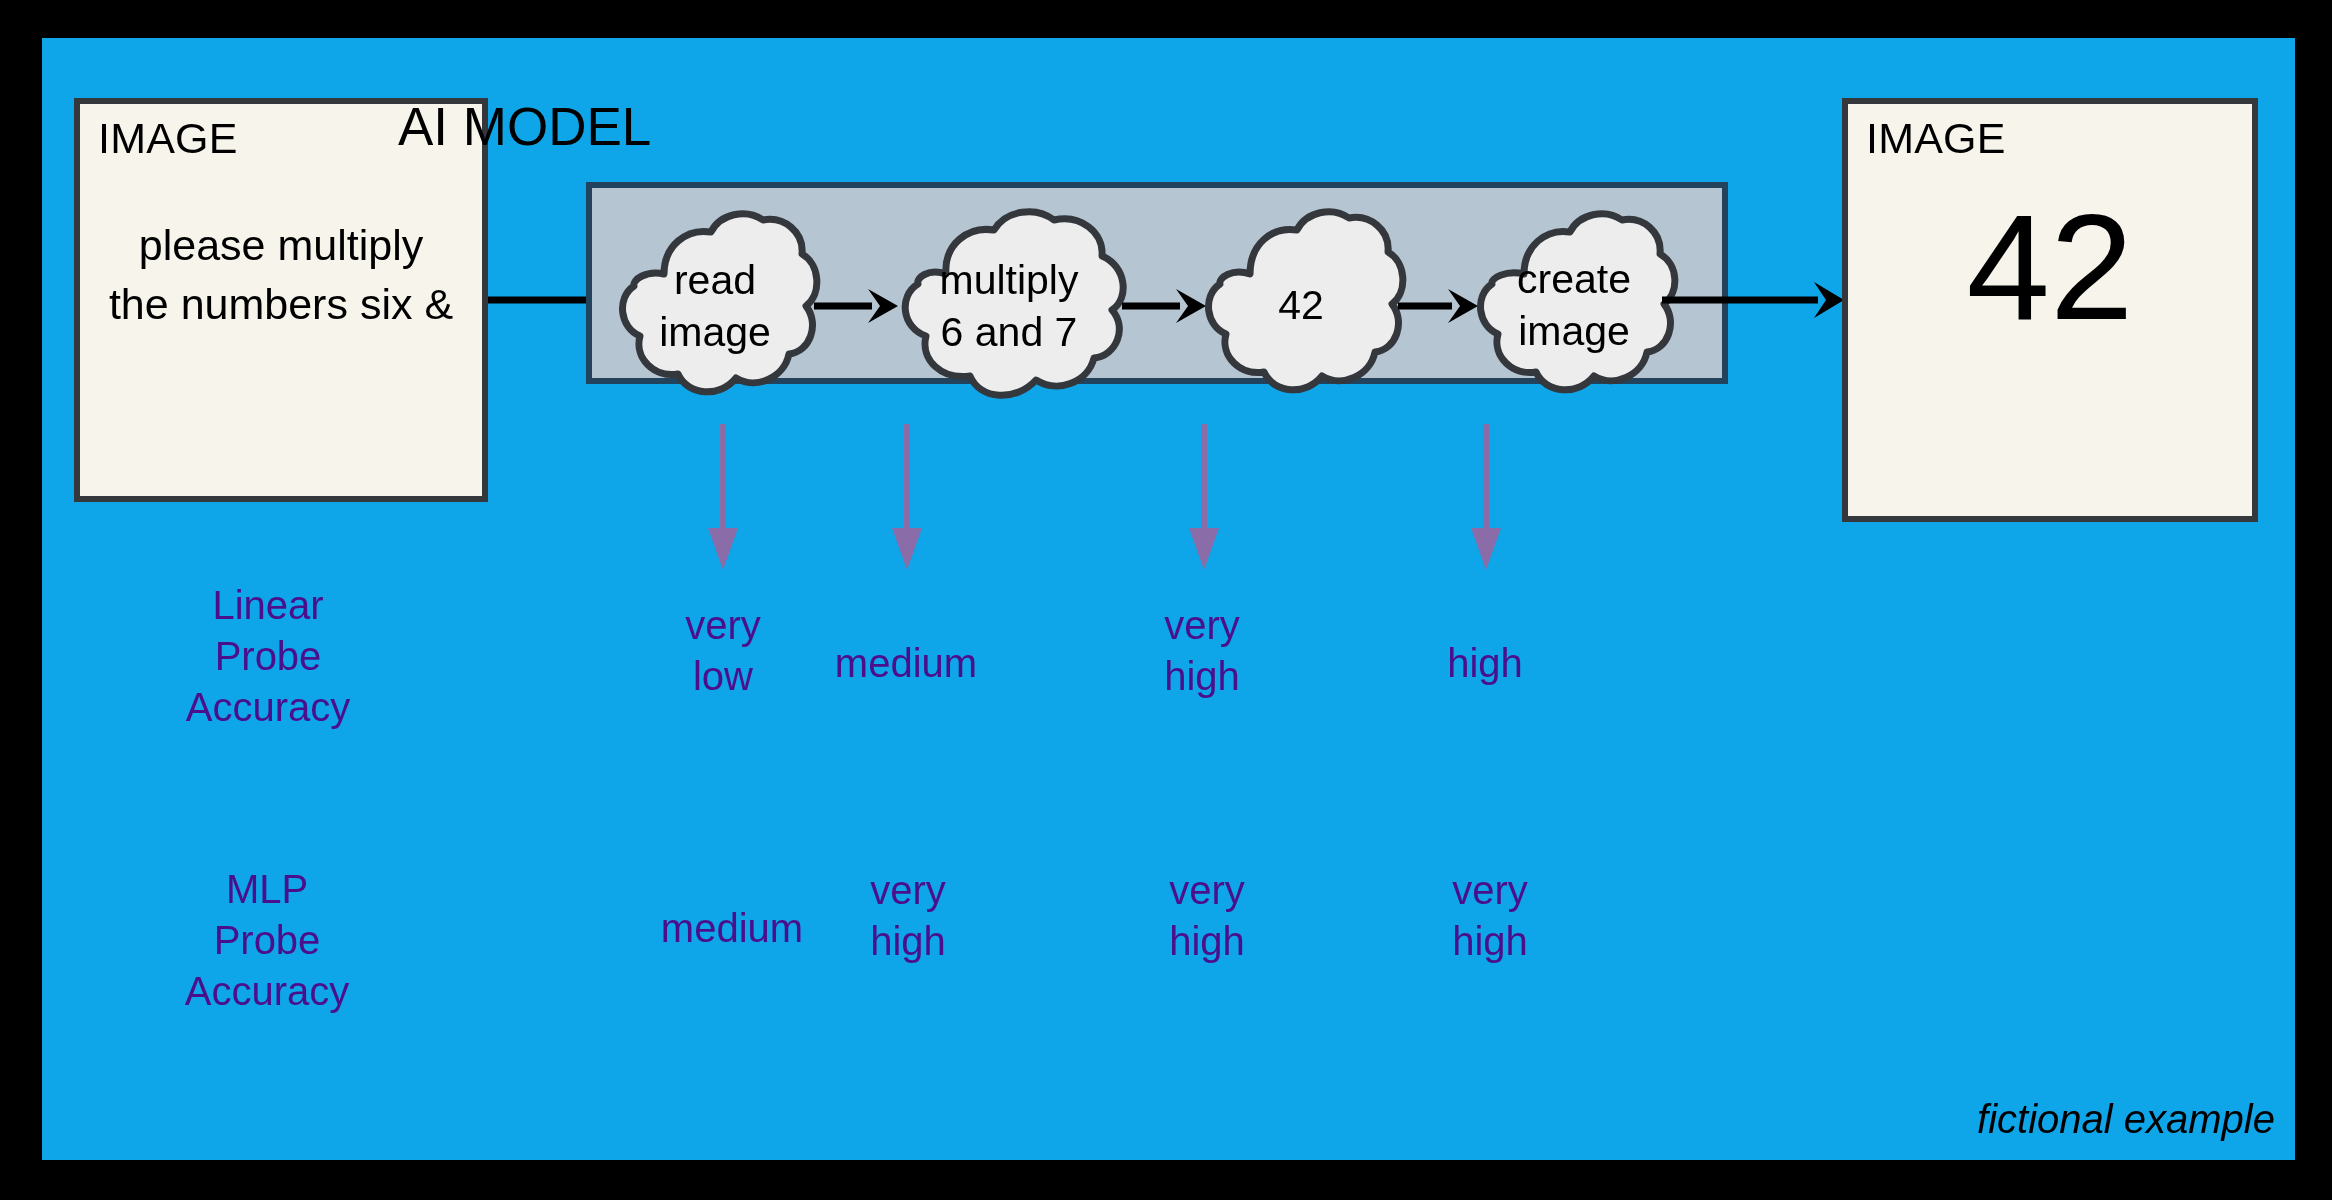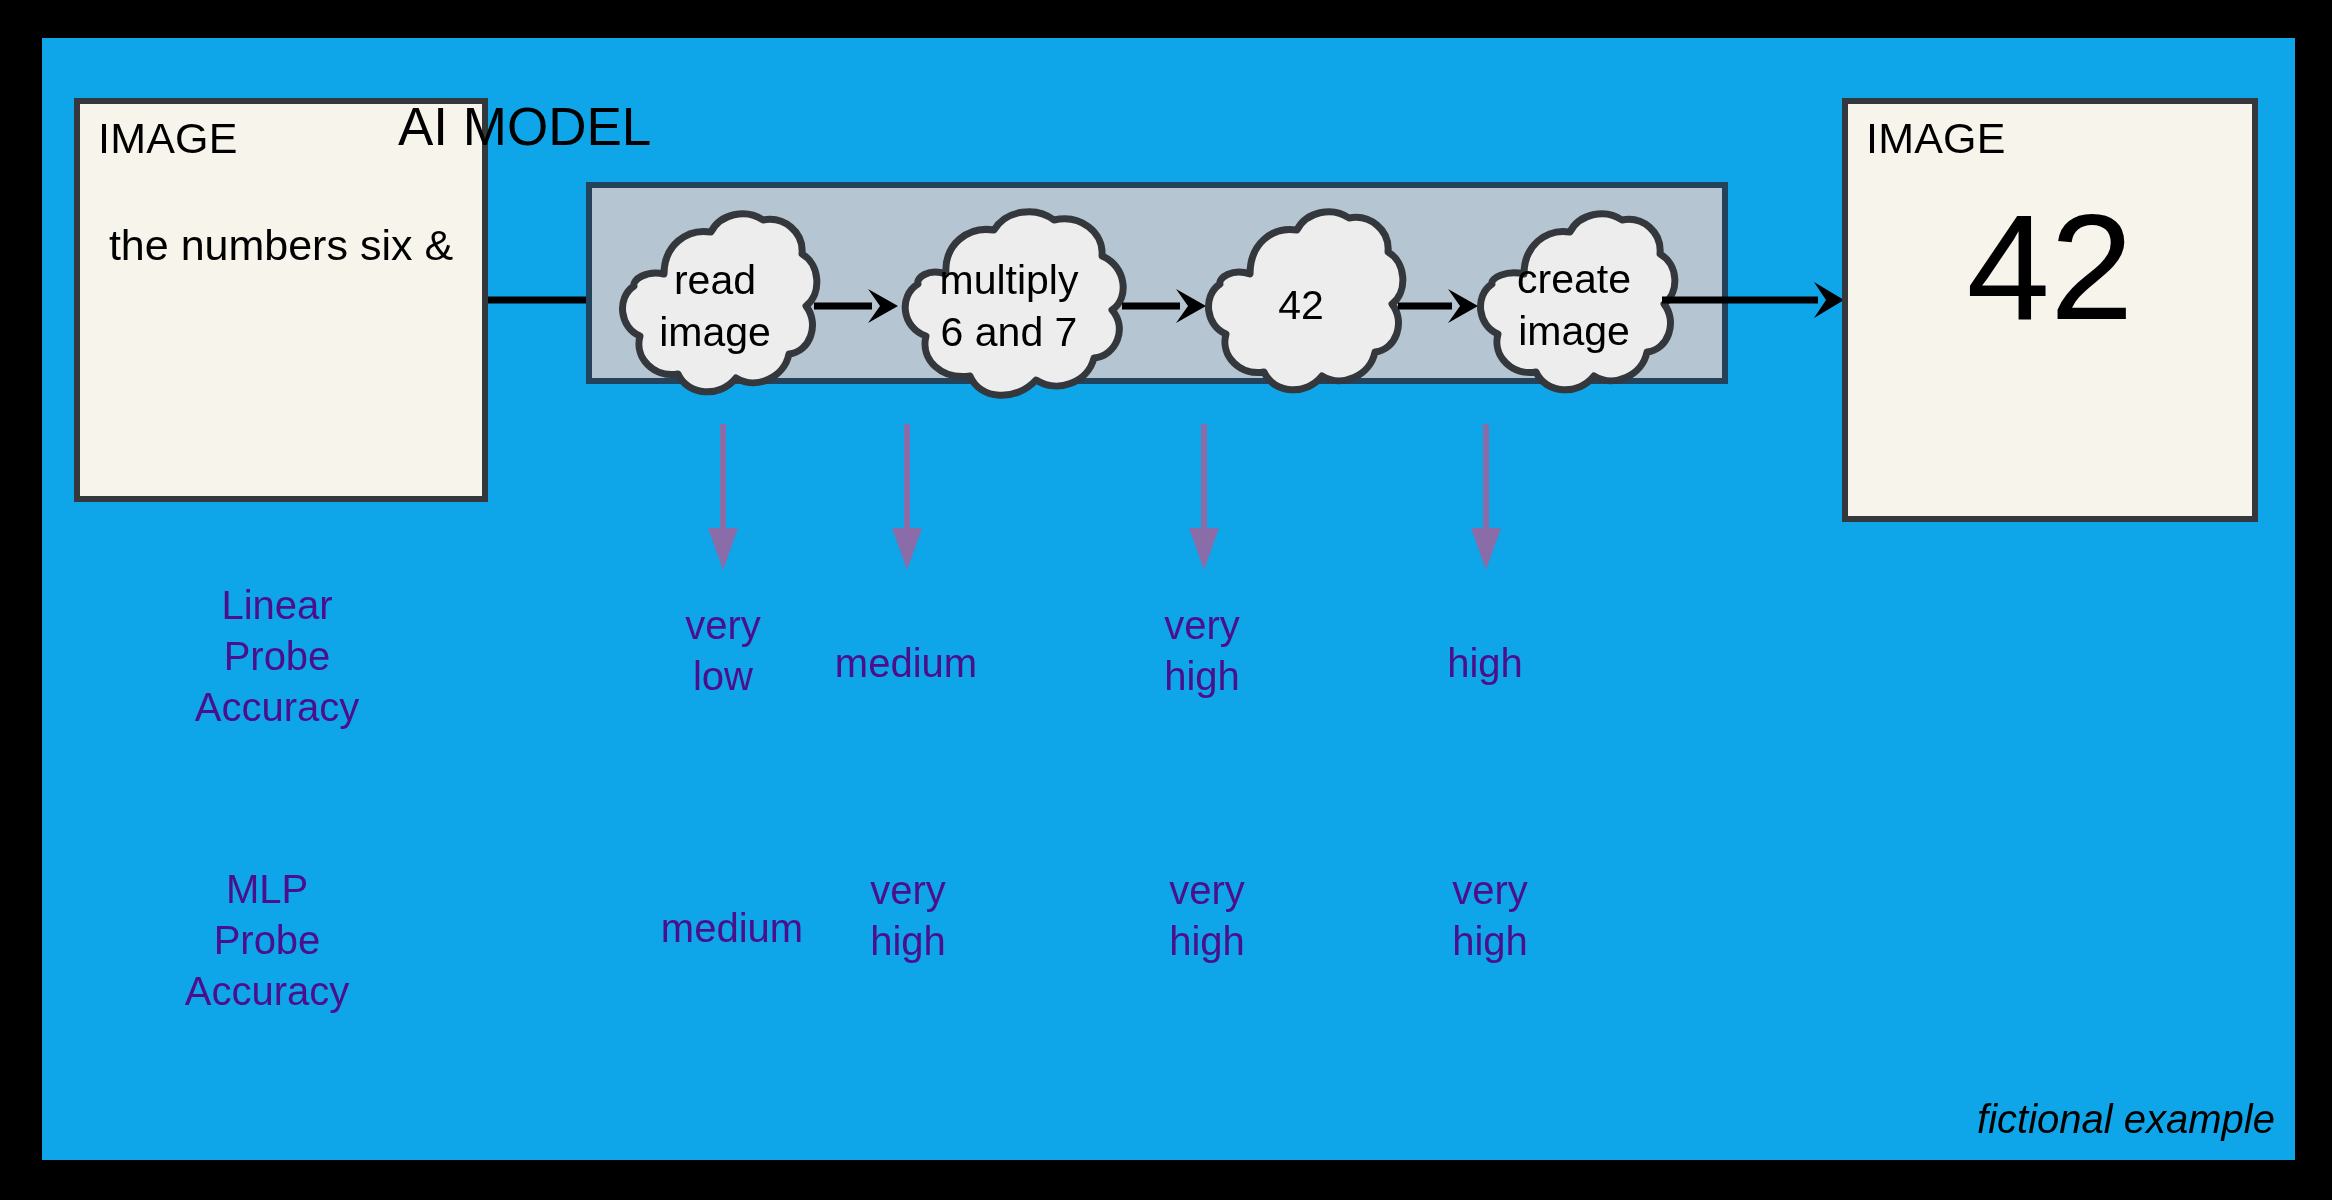--- a/index.html
+++ b/index.html
@@ -114,20 +114,21 @@
   }
 </style>
 </head>
 <body>
 
 <div id="canvas">
 
   <div class="image-box" style="left:32px; top:60px; width:414px; height:404px;">
     <div class="box-label">IMAGE</div>
     <div class="prompt-text">
+      <div>please multiply</div>
       <div>the numbers six &amp;</div>
     </div>
   </div>
 
   <div class="flow-arrow" style="left:446px; top:237px; width:130px; height:50px;">
     <svg width="130" height="50" viewBox="0 0 130 50">
       <line x1="0" y1="25" x2="104" y2="25" stroke="#000000" stroke-width="7"></line>
       <polygon points="100,7 130,25 100,43 112,25" fill="#000000"></polygon>
     </svg>
   </div>
@@ -239,21 +240,21 @@
       <polygon points="2,104 32,104 17,146" fill="#8a6ca8"></polygon>
     </svg>
   </div>
   <div class="probe-arrow" style="left:1427px; top:386px; width:34px; height:146px;">
     <svg width="34" height="146" viewBox="0 0 34 146">
       <line x1="17" y1="0" x2="17" y2="112" stroke="#8a6ca8" stroke-width="6"></line>
       <polygon points="2,104 32,104 17,146" fill="#8a6ca8"></polygon>
     </svg>
   </div>
 
-  <div class="row-title" style="left:115px; top:542px; width:240px;">
+  <div class="row-title" style="left:106px; top:542px; width:240px;">
     <div>Linear</div>
     <div>Probe</div>
     <div>Accuracy</div>
   </div>
 
   <div class="probe-val" style="left:681px; top:562px;">
     <div>very</div>
     <div>low</div>
   </div>
 

